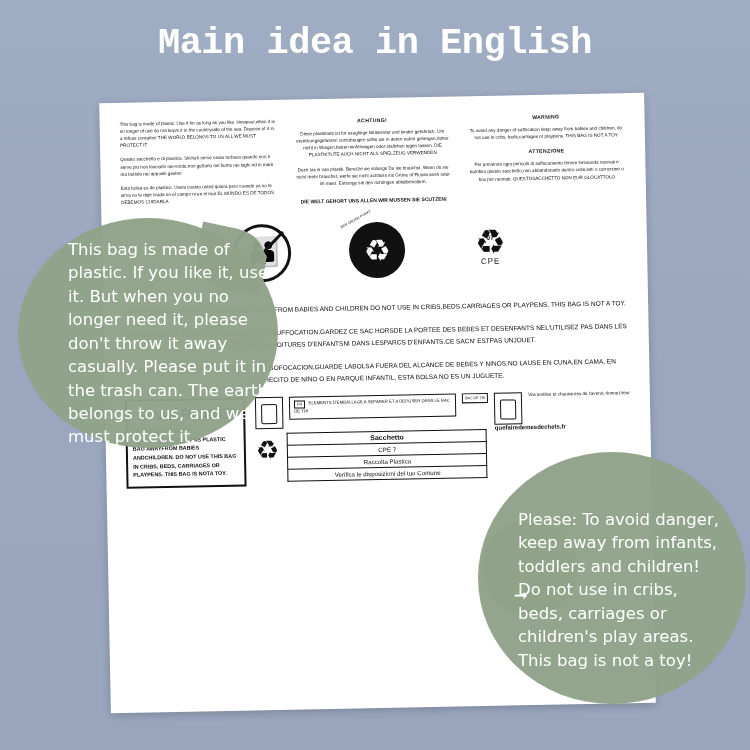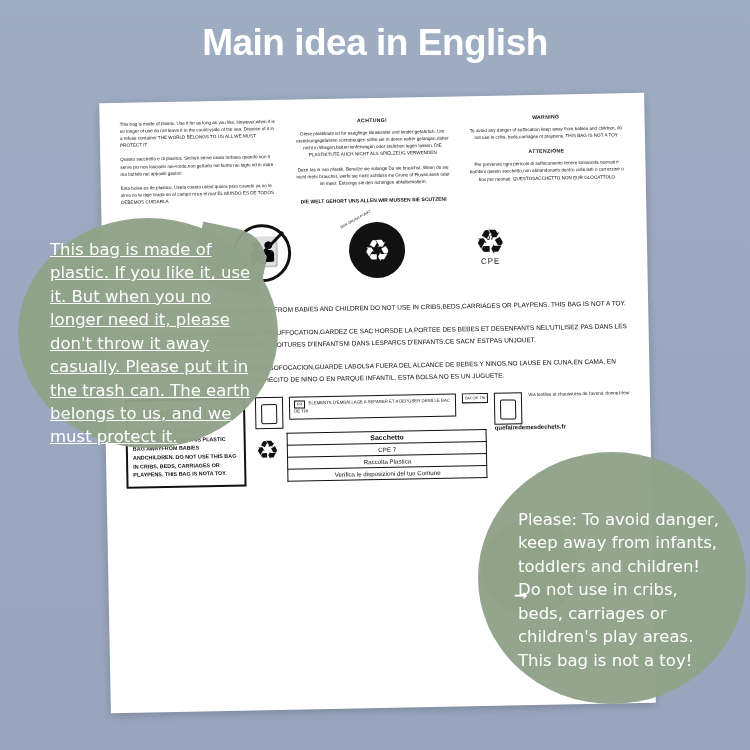--- a/index.html
+++ b/index.html
@@ -22,21 +22,21 @@
   .title {
     position: absolute;
     top: 22px;
     left: 0;
     width: 750px;
     text-align: center;
     font-size: 37px;
     font-weight: bold;
     color: #ffffff;
     letter-spacing: -0.5px;
-    font-family: Liberation Sans, sans-serif;
+    font-family: Liberation Mono, monospace;
   }
 
   
   .sheet {
     position: absolute;
     left: 105px;
     top: 98px;
     width: 545px;
     height: 610px;
     background: #ffffff;
@@ -314,24 +314,23 @@
     background: #8fa389;
   }
   .blob-text {
     position: absolute;
     color: #ffffff;
     font-size: 16.5px;
     line-height: 1.42;
     font-family: "DejaVu Sans", sans-serif;
   }
   .text-left {
-    left: 50px;
+    left: 68px;
     top: 238px;
     width: 205px;
-    text-decoration: underline;
   }
   .text-right {
     right: 24px;
     top: 508px;
     width: 208px;
   }
   .stem {
     position: absolute;
     left: 196px;
     top: 272px;

